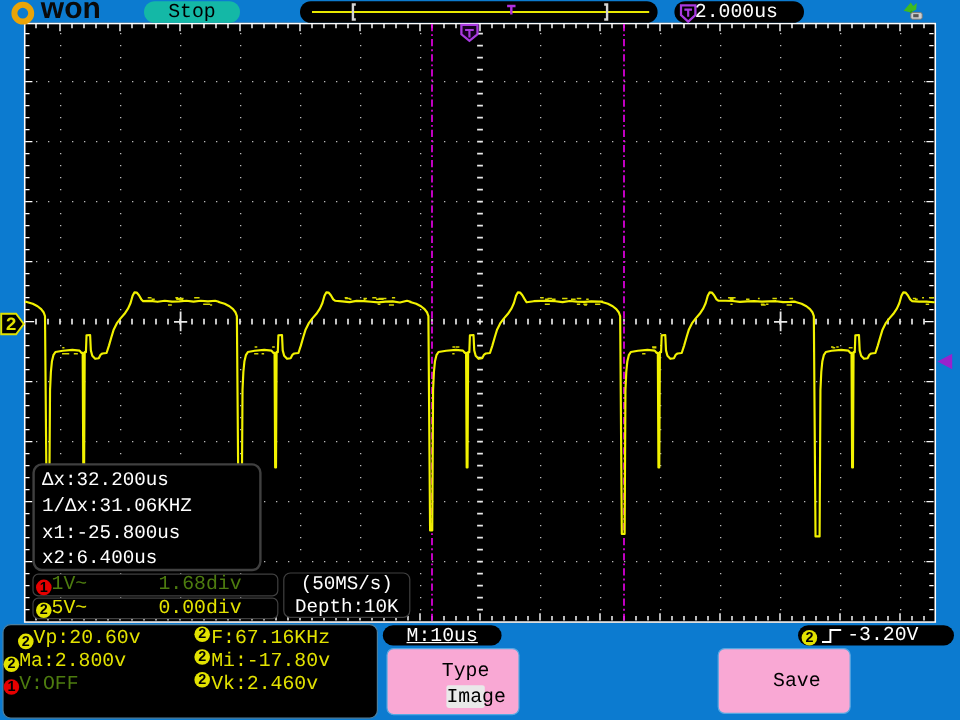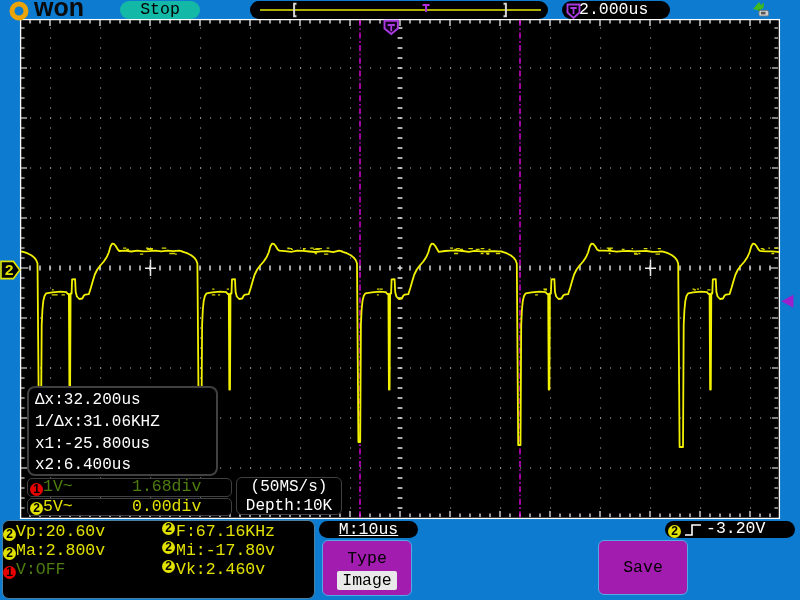--- a/index.html
+++ b/index.html
@@ -1,19 +1,19 @@
 <!DOCTYPE html>
 <html><head><meta charset="utf-8"><style>
 html,body{margin:0;padding:0;background:#0c7bd0;}
 #scr{position:relative;width:800px;height:600px;background:#0c7bd0;overflow:hidden;
  font-family:"Liberation Mono",monospace;font-size:16.5px;}
 .abs{position:absolute;}
 .pill{position:absolute;background:#000;border-radius:9px;color:#fff;text-decoration:underline;}
 .box{position:absolute;background:#000;border:2px solid #404040;border-radius:8px;color:#fff;}
-.btn{position:absolute;background:#a21caf;border:1px solid #55a8e2;border-radius:6px;color:#000;text-align:center;}
+.btn{position:absolute;background:#f9a8d4;border:1px solid #55a8e2;border-radius:6px;color:#000;text-align:center;padding-left:21px;}
 .circ{display:inline-block;width:13px;height:13px;border-radius:50%;color:#000;font-size:12px;font-weight:bold;
  text-align:center;line-height:13px;vertical-align:-1.5px;font-family:"Liberation Sans",sans-serif;}
 .c2{background:#e2e200;} .c1{background:#e60000;}
 .yel{color:#e2e200;} .red{color:#4d7c0f;}
 </style></head><body>
 <div id="scr">
 <svg class="abs" width="800" height="600" style="left:0;top:0">
 <defs>
         <clipPath id="gclip">
           <rect x="21" y="20" width="758" height="497"></rect>
@@ -74,31 +74,31 @@
 <div class="box" style="left:27px;top:478px;width:203px;height:16.5px;border-width:1.5px;border-radius:5px;line-height:16.5px">
  <span class="circ c1" style="margin-left:2px">1</span><span class="red">1V~</span>
  <span class="red abs" style="left:104px">1.68div</span></div>
 <div class="box" style="left:27px;top:497.5px;width:203px;height:16.5px;border-width:1.5px;border-radius:5px;line-height:16.5px">
  <span class="circ c2" style="margin-left:2px">2</span><span class="yel">5V~</span>
  <span class="yel abs" style="left:104px">0.00div</span></div>
 
 <div class="box" style="left:236px;top:477px;width:104px;height:36px;border-width:1.5px;border-radius:6px;text-align:center;line-height:18.5px;font-size:16px">(50MS/s)<br>Depth:10K</div>
 
 <div class="abs" style="left:2px;top:520px;width:311px;height:76px;background:#000;border:1px solid #4d7f9e;border-radius:7px;line-height:19.1px;padding-top:1px">
- <div style="padding-left:0px"><span class="circ c2">2</span><span class="yel">Vp:20.60v</span><span class="circ c2 abs" style="left:159px">2</span><span class="yel abs" style="left:173px">F:67.16KHz</span></div>
+ <div style="padding-left:12px"><span class="circ c2">2</span><span class="yel">Vp:20.60v</span><span class="circ c2 abs" style="left:159px">2</span><span class="yel abs" style="left:173px">F:67.16KHz</span></div>
  <div style="padding-left:0px"><span class="circ c2">2</span><span class="yel">Ma:2.800v</span><span class="circ c2 abs" style="left:159px">2</span><span class="yel abs" style="left:173px">Mi:-17.80v</span></div>
  <div style="padding-left:0px"><span class="circ c1">1</span><span class="red">V:OFF</span><span class="circ c2 abs" style="left:159px">2</span><span class="yel abs" style="left:173px">Vk:2.460v</span></div>
 </div>
 
 <div class="pill" style="left:319px;top:520.5px;width:99px;height:17px;text-align:center;line-height:17px">M:10us</div>
 
 <div class="pill" style="left:665px;top:521px;width:130px;height:16.5px;line-height:16.5px">
  <span class="circ c2" style="margin-left:3px">2</span><svg width="22" height="14" style="position:absolute;left:19px;top:2px">
         <path d="M1 12h7V2h9" fill="none" stroke="#fff" stroke-width="1.6"></path>
       </svg>
  <span class="abs" style="left:41px">-3.20V</span></div>
 
 <div class="btn" style="left:322px;top:540px;width:88px;height:54px">
  <div style="margin-top:8px">Type</div>
- <div style="margin:3px auto 0;width:60px;background:#e9e9e9;border-radius:2px">Image</div>
+ <div style="margin:3px auto 0;width:32px;background:#e9e9e9;border-radius:2px">Image</div>
 </div>
 <div class="btn" style="left:598px;top:540px;width:88px;height:53px;line-height:53px">Save</div>
 </div>
 
 </body></html>

